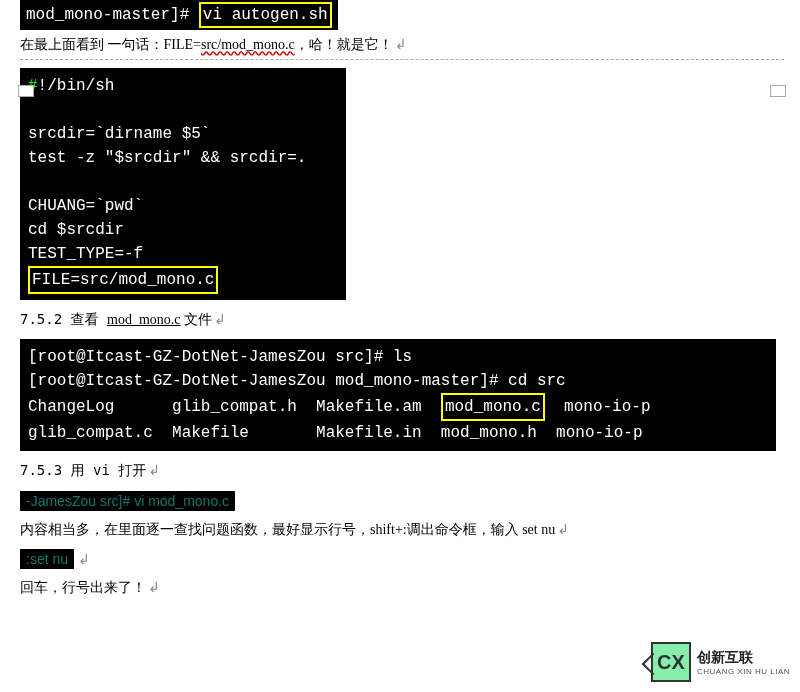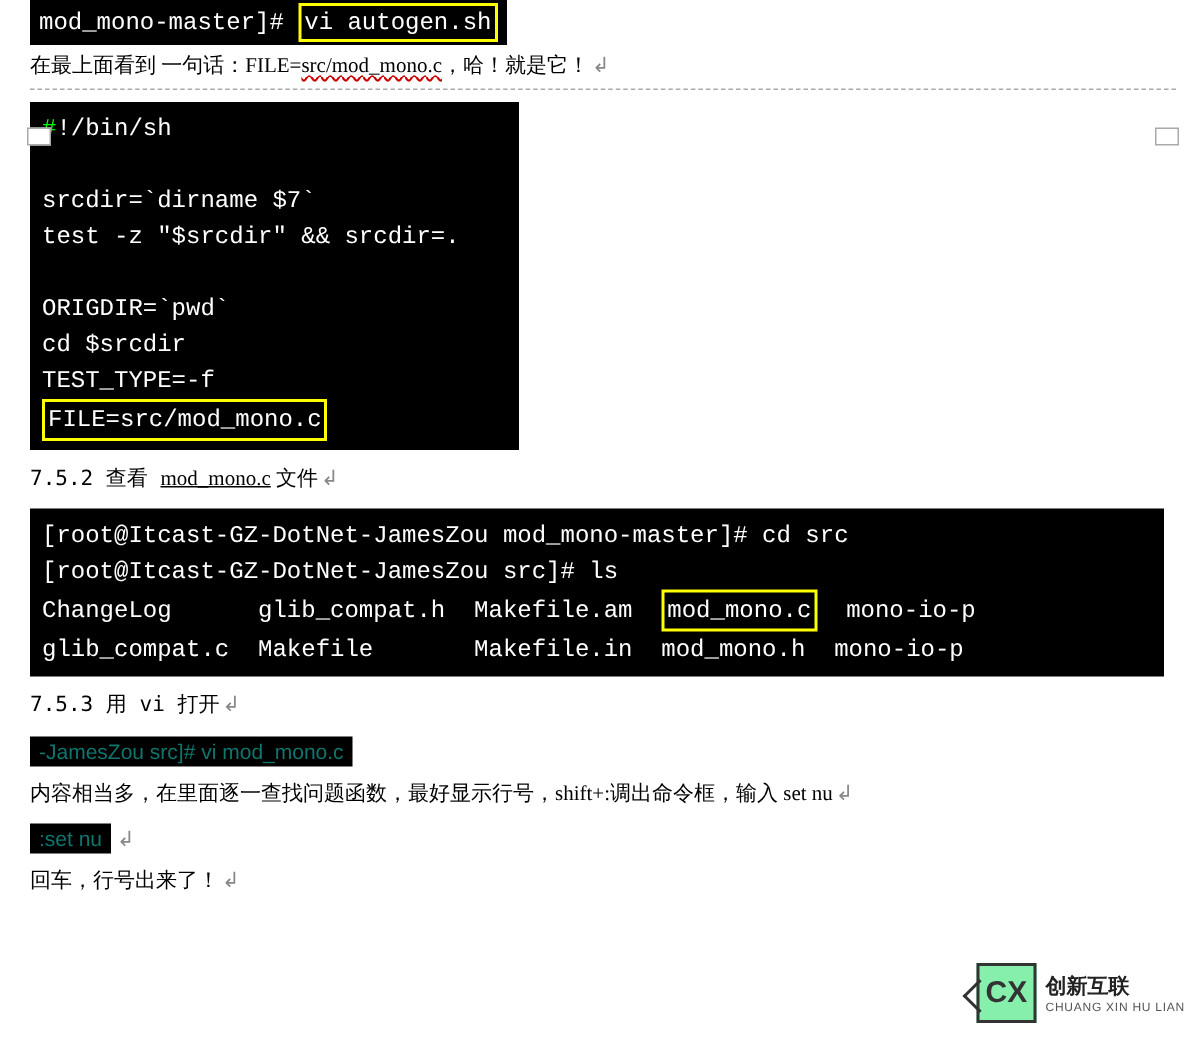--- a/index.html
+++ b/index.html
@@ -108,36 +108,36 @@
     <div class="hr-handle-right"></div>
   </div>
 
   <div class="para headline">
     <span>在最上面看到  一句话：FILE=</span><span class="underline-red">src/mod_mono.c</span><span>，哈！就是它！</span><span class="ret">↲</span>
   </div>
 
   <div class="term-block" style="width:310px;">
     <div class="term-line"><span class="green">#</span>!/bin/sh</div>
     <div class="term-line"> </div>
-    <div class="term-line">srcdir=`dirname $7`</div>
+    <div class="term-line">srcdir=`dirname $5`</div>
     <div class="term-line">test -z "$srcdir" &amp;&amp; srcdir=.</div>
     <div class="term-line"> </div>
-    <div class="term-line">ORIGDIR=`pwd`</div>
+    <div class="term-line">CHUANG=`pwd`</div>
     <div class="term-line">cd $srcdir</div>
     <div class="term-line">TEST_TYPE=-f</div>
     <div class="term-line"><span class="box-yellow">FILE=src/mod_mono.c</span></div>
   </div>
 
   <div class="para">
     <span class="section-num">7.5.2 查看 </span><span class="underline">mod_mono.c</span><span> 文件</span><span class="ret">↲</span>
   </div>
 
   <div class="term-block" style="width:740px;">
+    <div class="term-line">[root@Itcast-GZ-DotNet-JamesZou src]# ls</div>
     <div class="term-line">[root@Itcast-GZ-DotNet-JamesZou mod_mono-master]# cd src</div>
-    <div class="term-line">[root@Itcast-GZ-DotNet-JamesZou src]# ls</div>
     <div class="term-line"><span>ChangeLog      glib_compat.h  Makefile.am  </span><span class="box-yellow">mod_mono.c</span><span>  mono-io-p</span></div>
     <div class="term-line">glib_compat.c  Makefile       Makefile.in  mod_mono.h  mono-io-p</div>
   </div>
 
   <div class="para">
     <span class="section-num">7.5.3 用 vi 打开</span><span class="ret">↲</span>
   </div>
 
   <div>
     <span class="small-term">-JamesZou src]# vi mod_mono.c</span>

